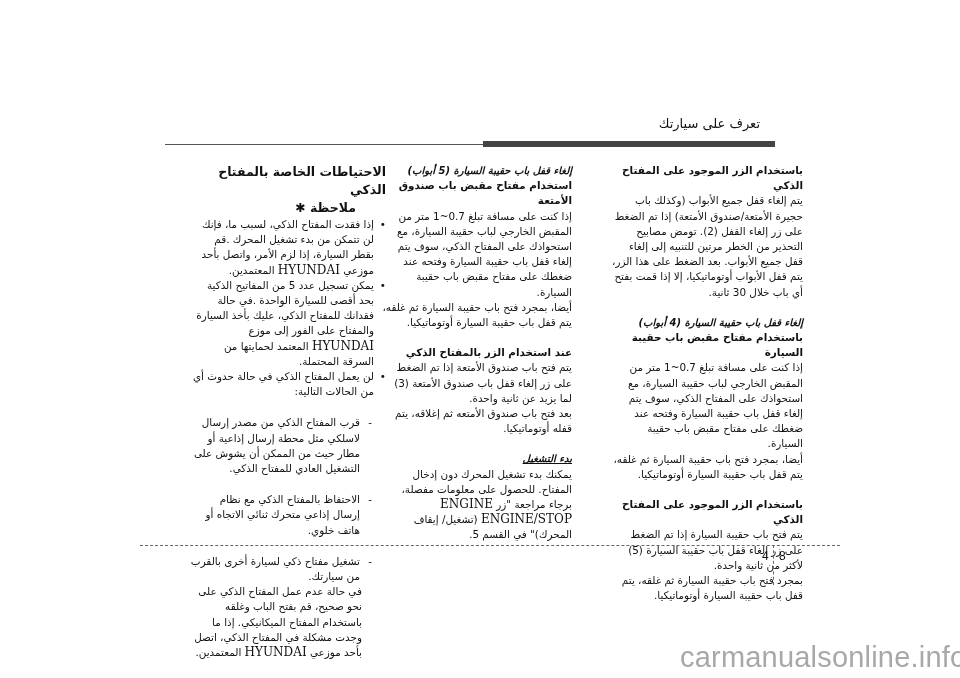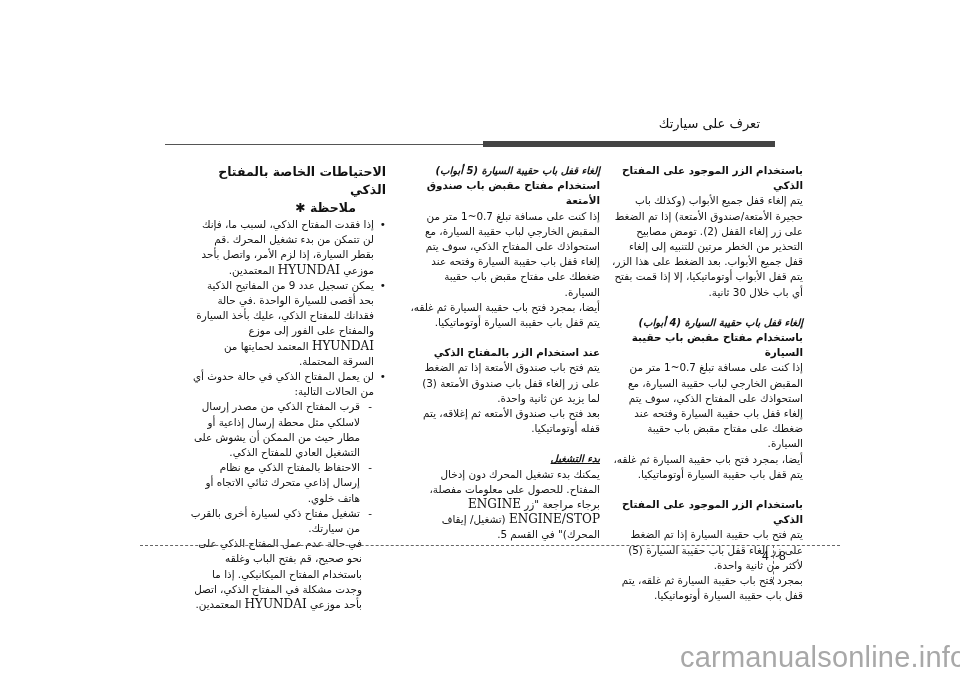--- a/index.html
+++ b/index.html
@@ -42,21 +42,21 @@
     .col {
       position: absolute;
       top: 163px;
       width: 192px;
       direction: rtl;
       text-align: right;
       font-size: 10.4px;
       line-height: 15.2px;
     }
     .col-right { left: 592px; margin-left: 19px; }
-    .col-mid { left: 408px; }
+    .col-mid { left: 380px; }
     .col-left { left: 190px; width: 196px; }
     .col p { margin: 0; }
     .sec { margin-bottom: 15px; }
     .h-bold {
       font-weight: bold;
       font-size: 10.4px;
     }
     .h-italic {
       font-weight: bold;
       font-style: italic;
@@ -96,20 +96,21 @@
       top: 0;
     }
     ul.dashes {
       list-style: none;
       margin: 0;
       padding: 0;
     }
     ul.dashes > li {
       position: relative;
       padding-right: 14px;
+      margin-top: 16px;
     }
     ul.dashes > li::before {
       content: "-";
       position: absolute;
       right: 2px;
     }
     .indent { padding-right: 12px; }
     .latin {
       font-family: "DejaVu Serif", serif;
       font-size: 12px;
@@ -208,21 +209,21 @@
       <span>ملاحظة</span>
       <span class="star">✱</span>
     </p>
     <ul class="bullets">
       <li>
         <span>إذا فقدت المفتاح الذكي، لسبب ما، فإنك لن تتمكن من بدء تشغيل المحرك .قم بقطر السيارة، إذا لزم الأمر، واتصل بأحد موزعي</span>
         <span class="latin">HYUNDAI</span>
         <span>المعتمدين.</span>
       </li>
       <li>
-        <span>يمكن تسجيل عدد 9 من المفاتيح الذكية بحد أقصى للسيارة الواحدة .في حالة فقدانك للمفتاح الذكي، عليك بأخذ السيارة والمفتاح على الفور إلى موزع</span>
+        <span>يمكن تسجيل عدد 5 من المفاتيح الذكية بحد أقصى للسيارة الواحدة .في حالة فقدانك للمفتاح الذكي، عليك بأخذ السيارة والمفتاح على الفور إلى موزع</span>
         <span class="latin">HYUNDAI</span>
         <span>المعتمد لحمايتها من السرقة المحتملة.</span>
       </li>
       <li>
         <span>لن يعمل المفتاح الذكي في حالة حدوث أي من الحالات التالية:</span>
         <ul class="dashes">
           <li>قرب المفتاح الذكي من مصدر إرسال لاسلكي مثل محطة إرسال إذاعية أو مطار حيث من الممكن أن يشوش على التشغيل العادي للمفتاح الذكي.</li>
           <li>الاحتفاظ بالمفتاح الذكي مع نظام إرسال إذاعي متحرك ثنائي الاتجاه أو هاتف خلوي.</li>
           <li>تشغيل مفتاح ذكي لسيارة أخرى بالقرب من سيارتك.</li>
         </ul>

